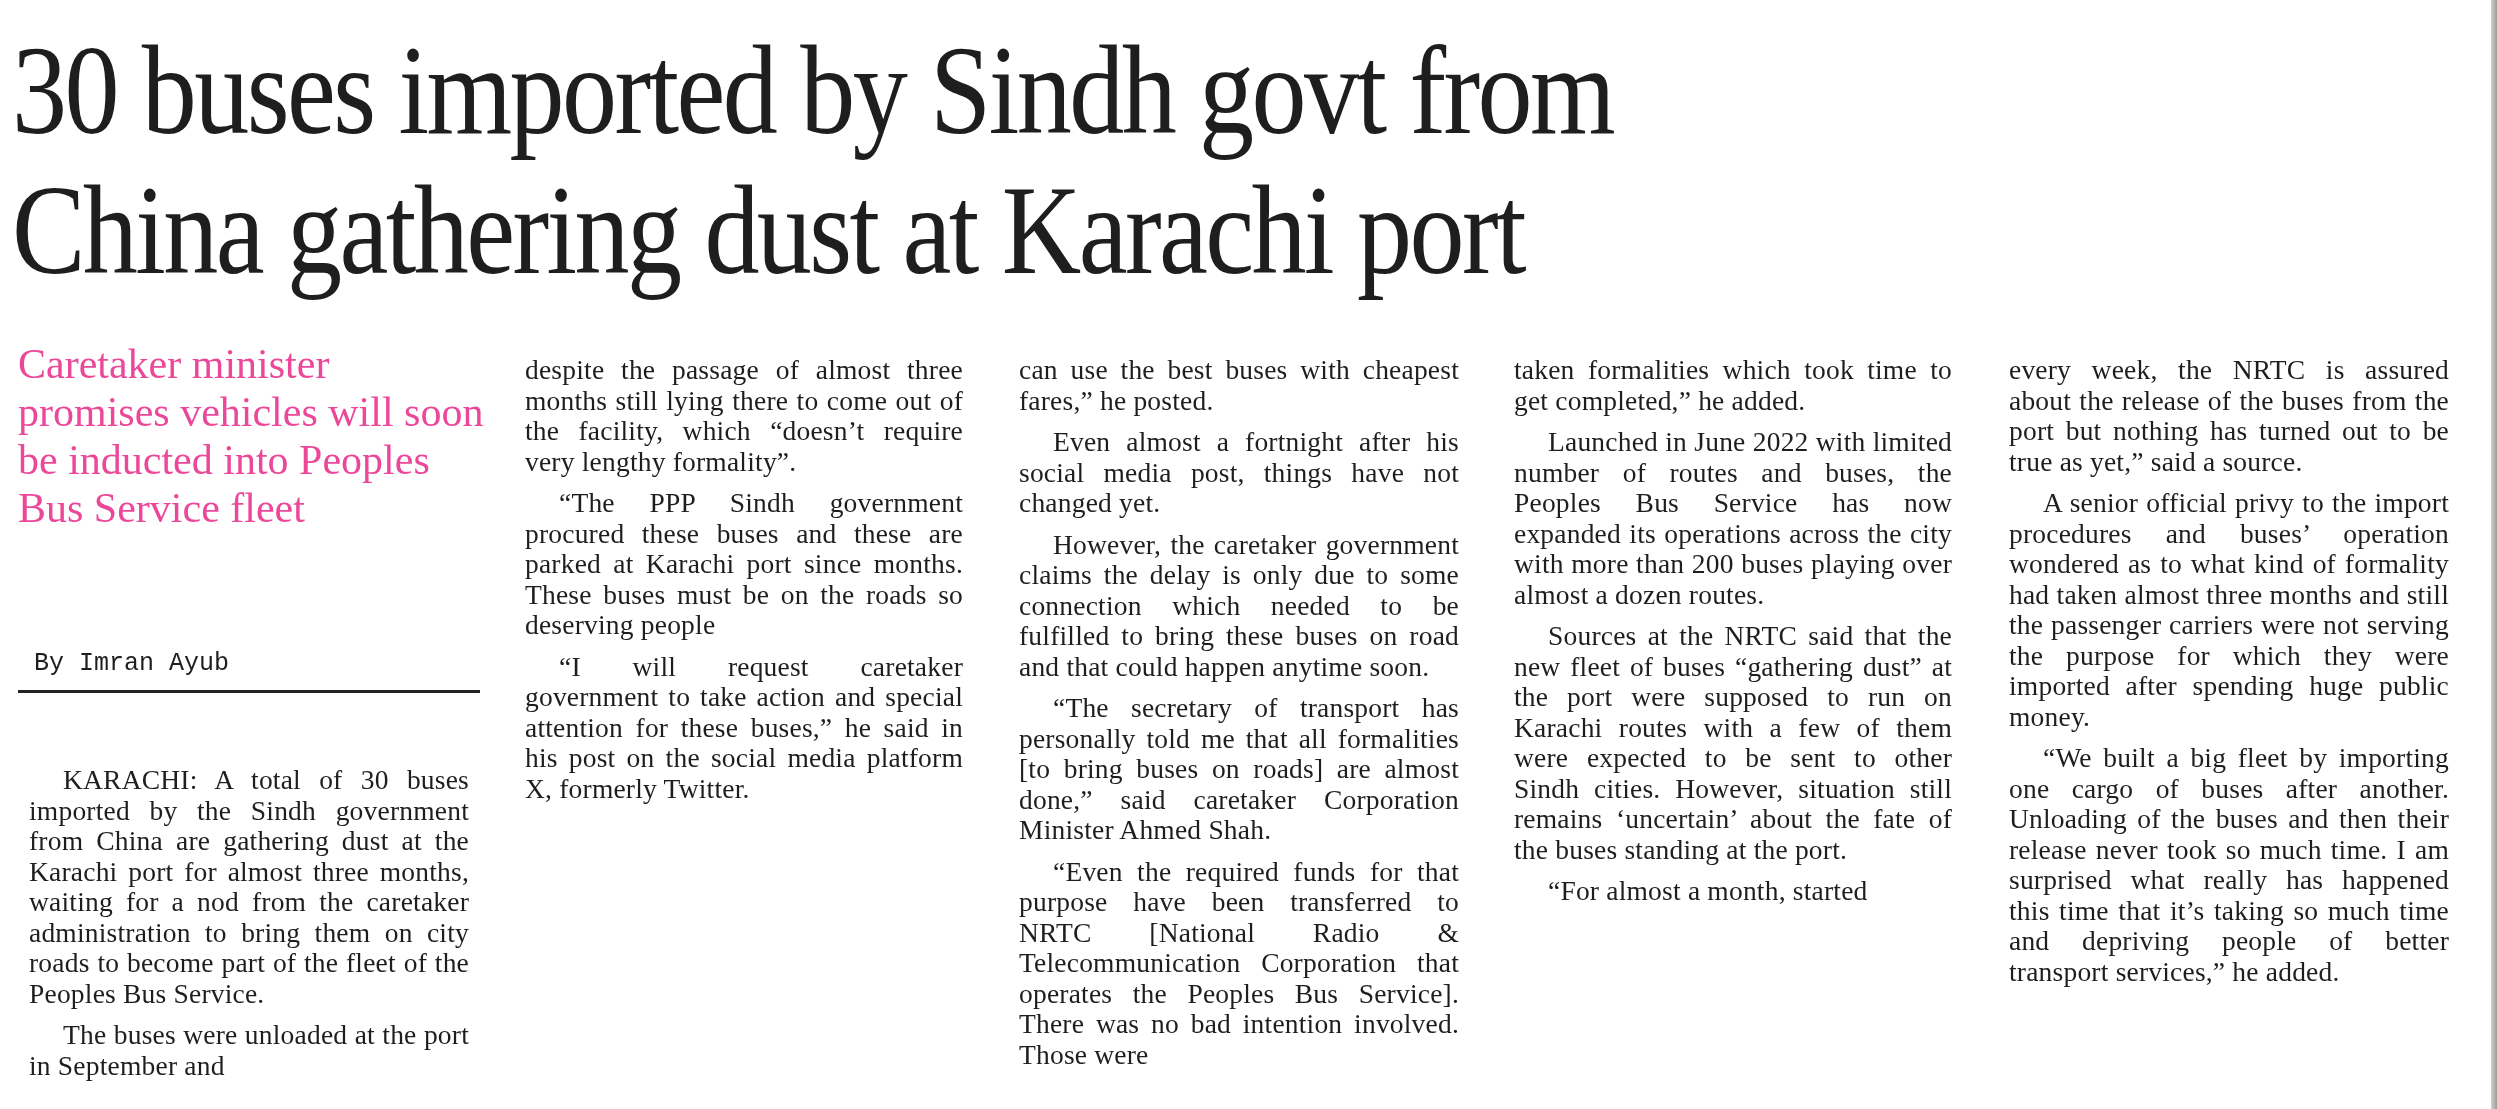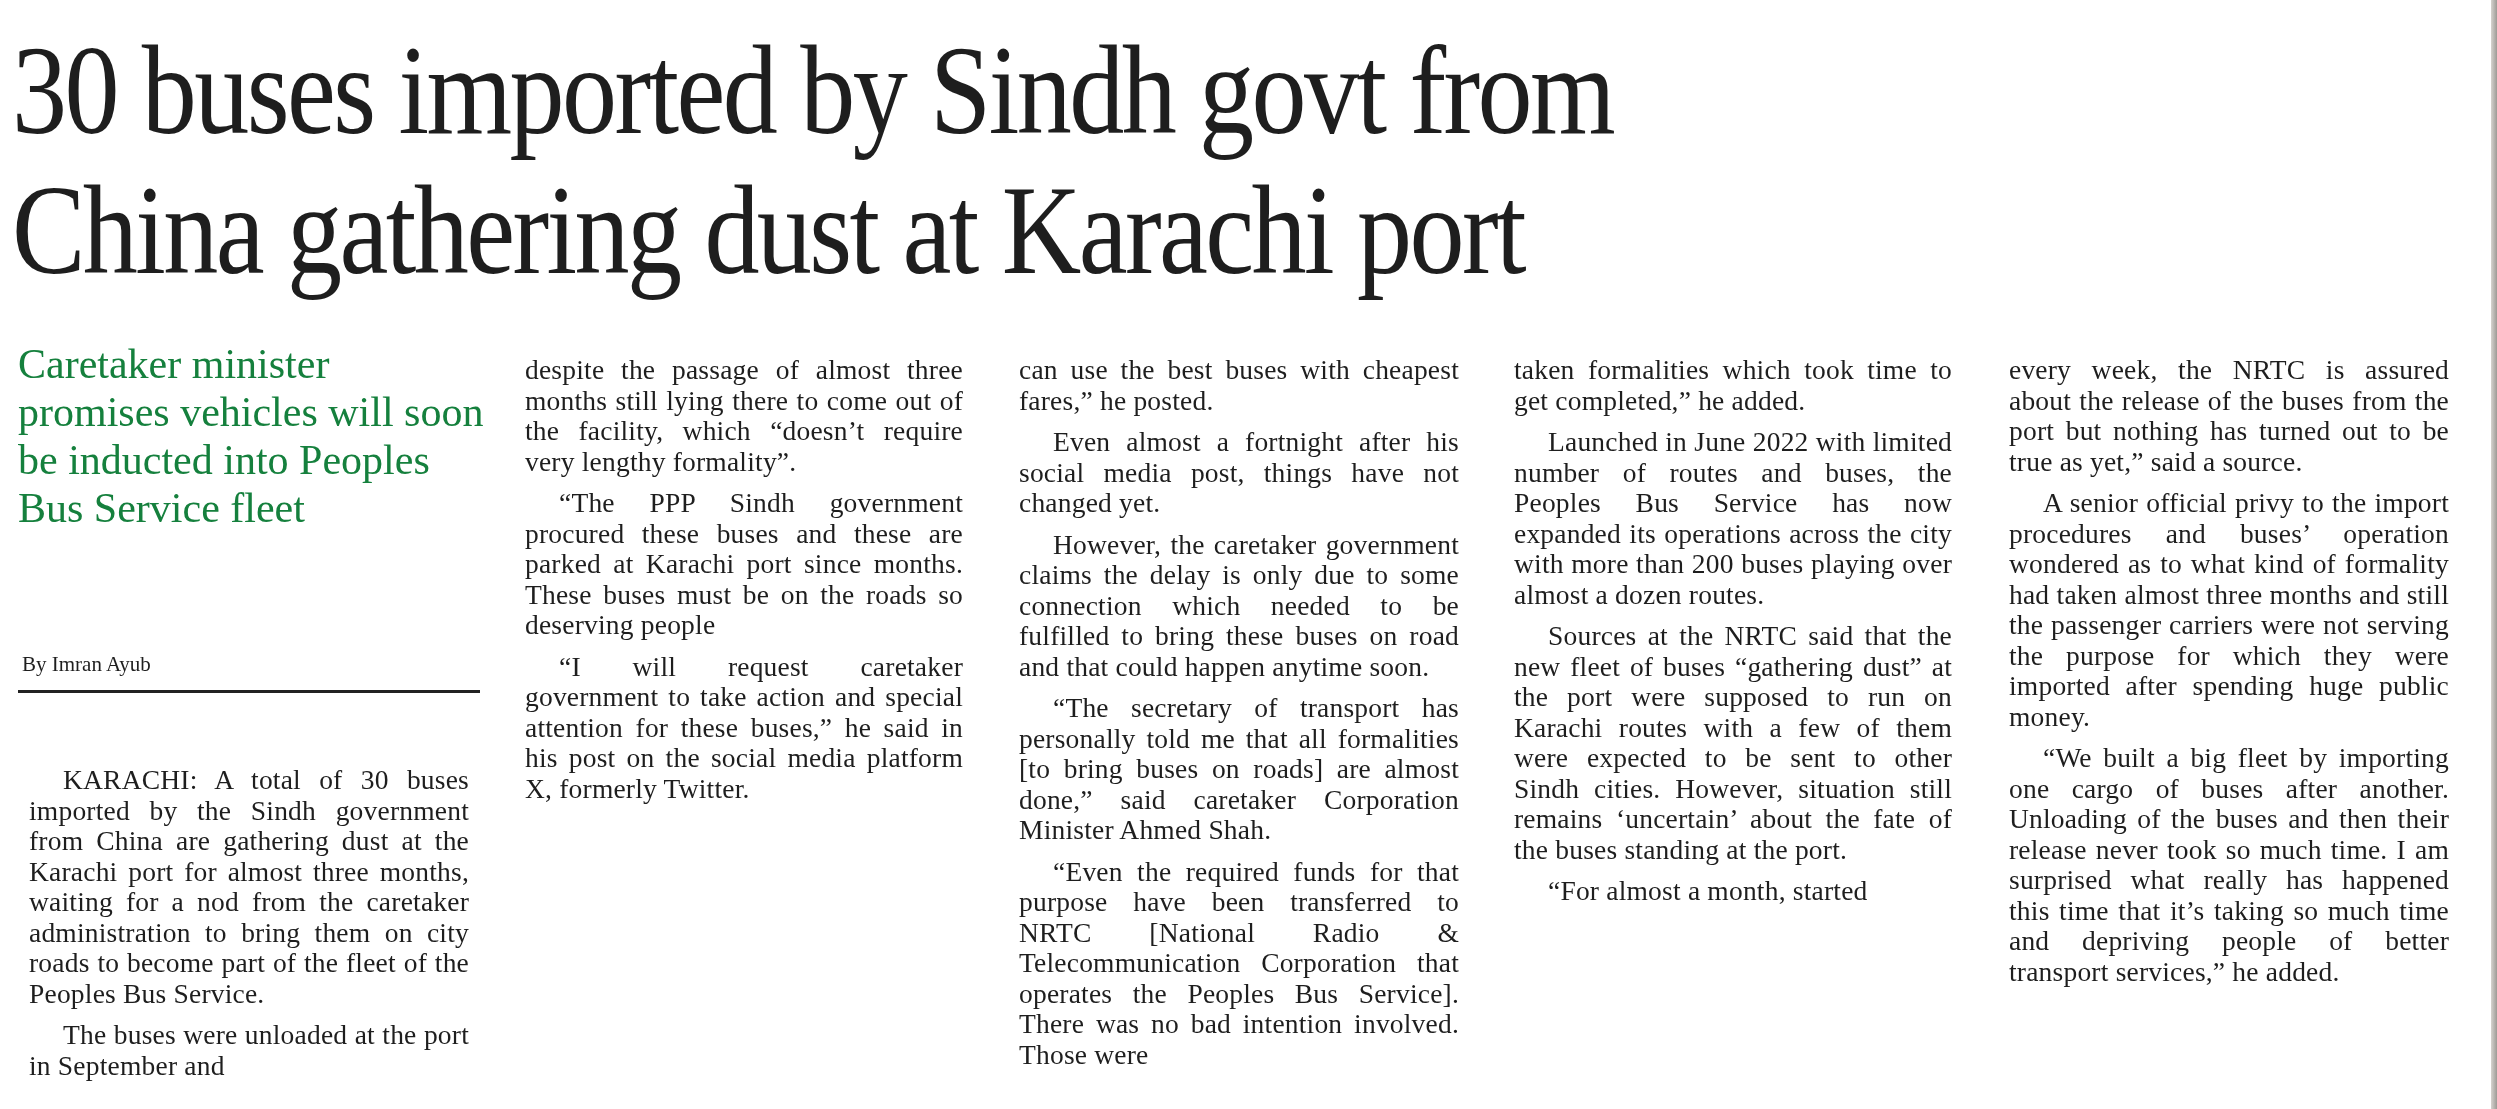--- a/index.html
+++ b/index.html
@@ -41,28 +41,28 @@
     .subhead {
       position: absolute;
       left: 18px;
       top: 340px;
       width: 470px;
       margin: 0;
       font-family: "Liberation Serif", serif;
       font-weight: normal;
       font-size: 42px;
       line-height: 48px;
-      color: #15803d;
+      color: #ec4899;
     }
     .byline {
       position: absolute;
-      left: 22px;
+      left: 34px;
       top: 646px;
-      font-family: Liberation Serif, serif;
-      font-size: 21px;
+      font-family: Liberation Mono, monospace;
+      font-size: 25px;
       line-height: 36px;
       color: #1e1e1e;
     }
     .byline-rule {
       position: absolute;
       left: 18px;
       top: 690px;
       width: 462px;
       height: 3px;
       background: #222;

